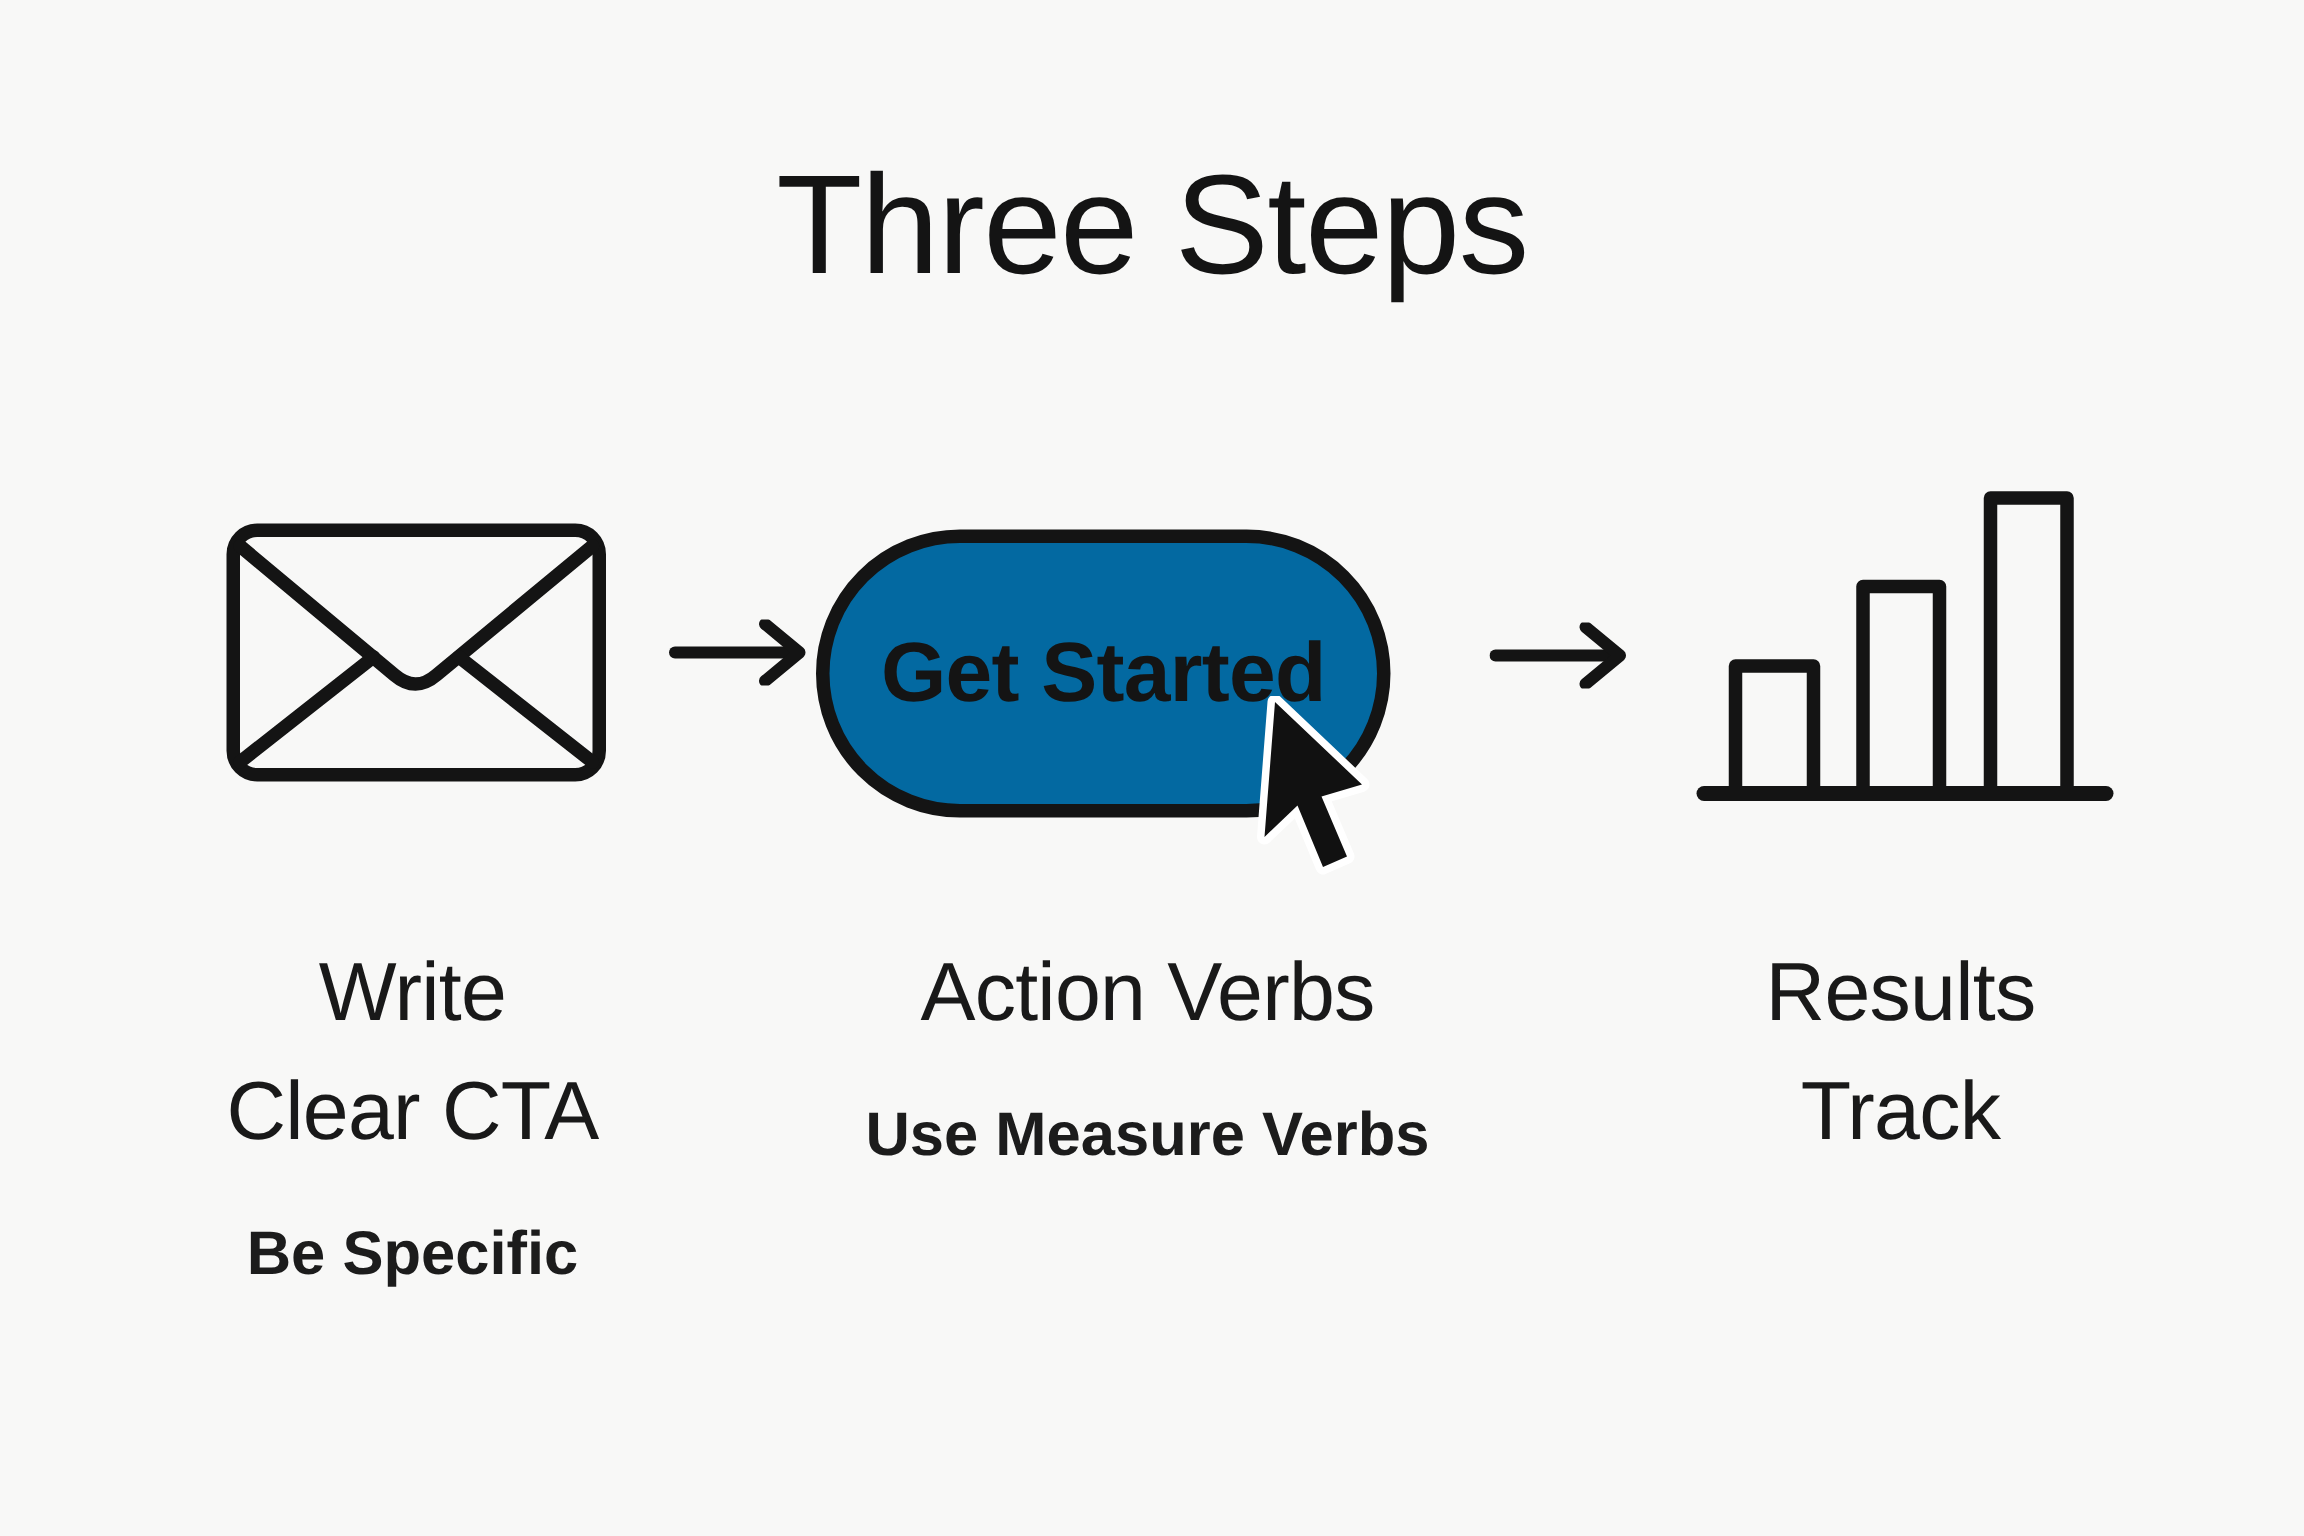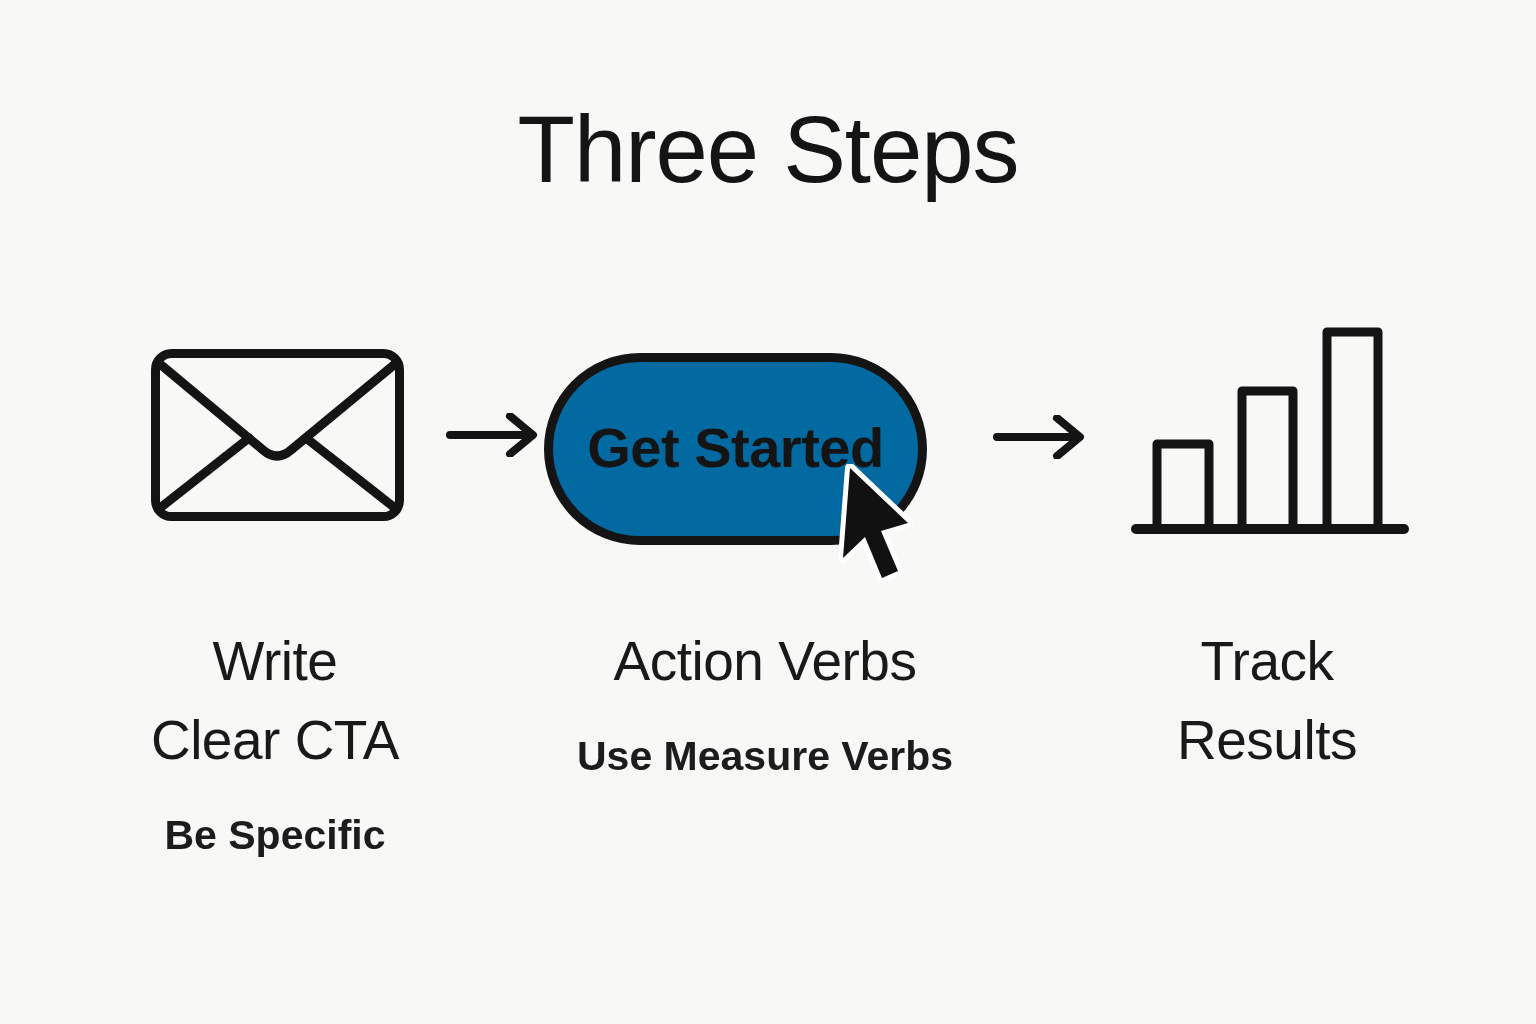--- a/index.html
+++ b/index.html
@@ -120,17 +120,17 @@
     <div class="step-title">Clear CTA</div>
     <div class="step-caption">Be Specific</div>
   </div>
 
   <div class="labels col-2">
     <div class="step-title">Action Verbs</div>
     <div class="step-caption">Use Measure Verbs</div>
   </div>
 
   <div class="labels col-3">
+    <div class="step-title">Results</div>
     <div class="step-title">Track</div>
-    <div class="step-title">Results</div>
   </div>
 
 </div>
 
 </body></html>

